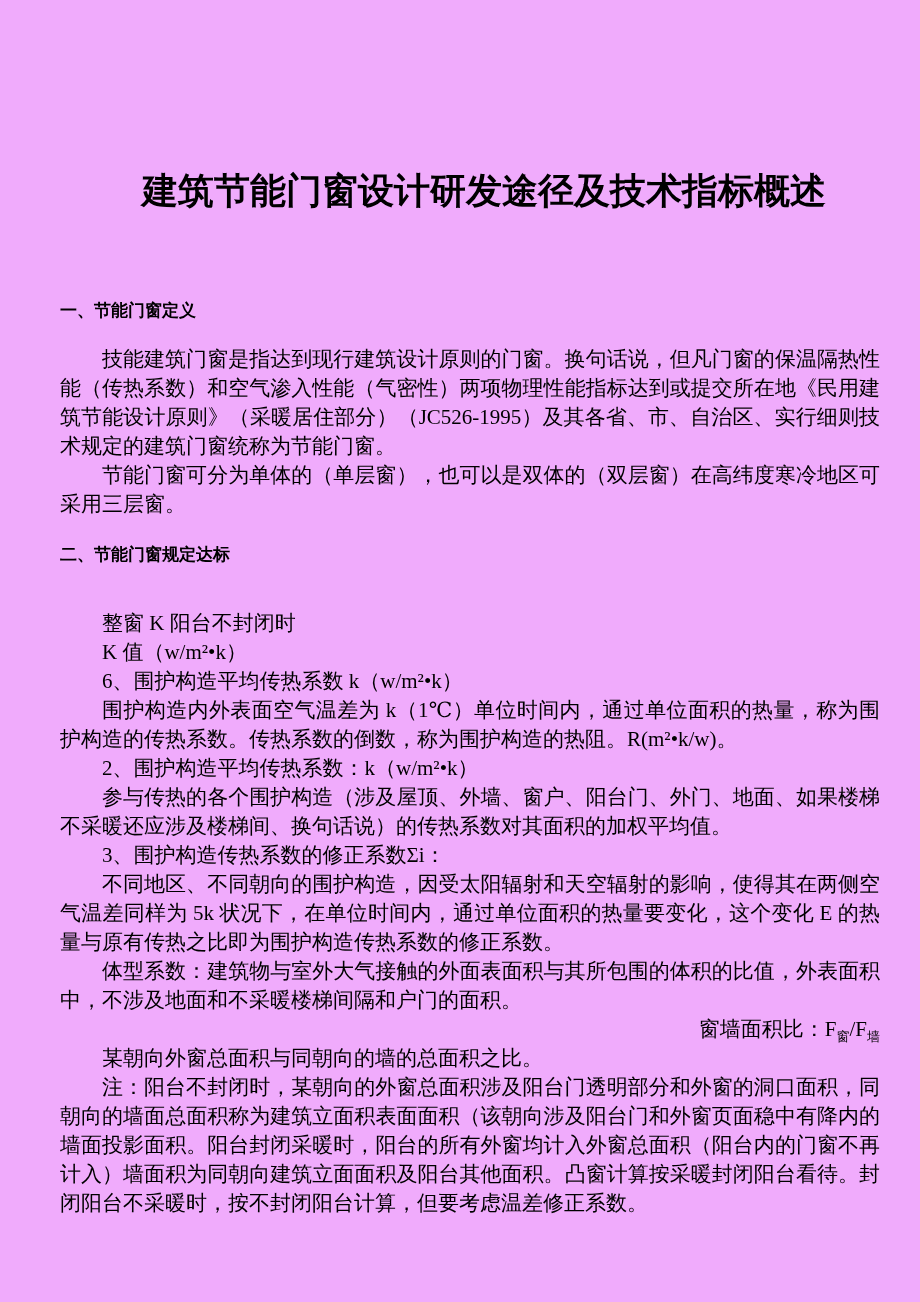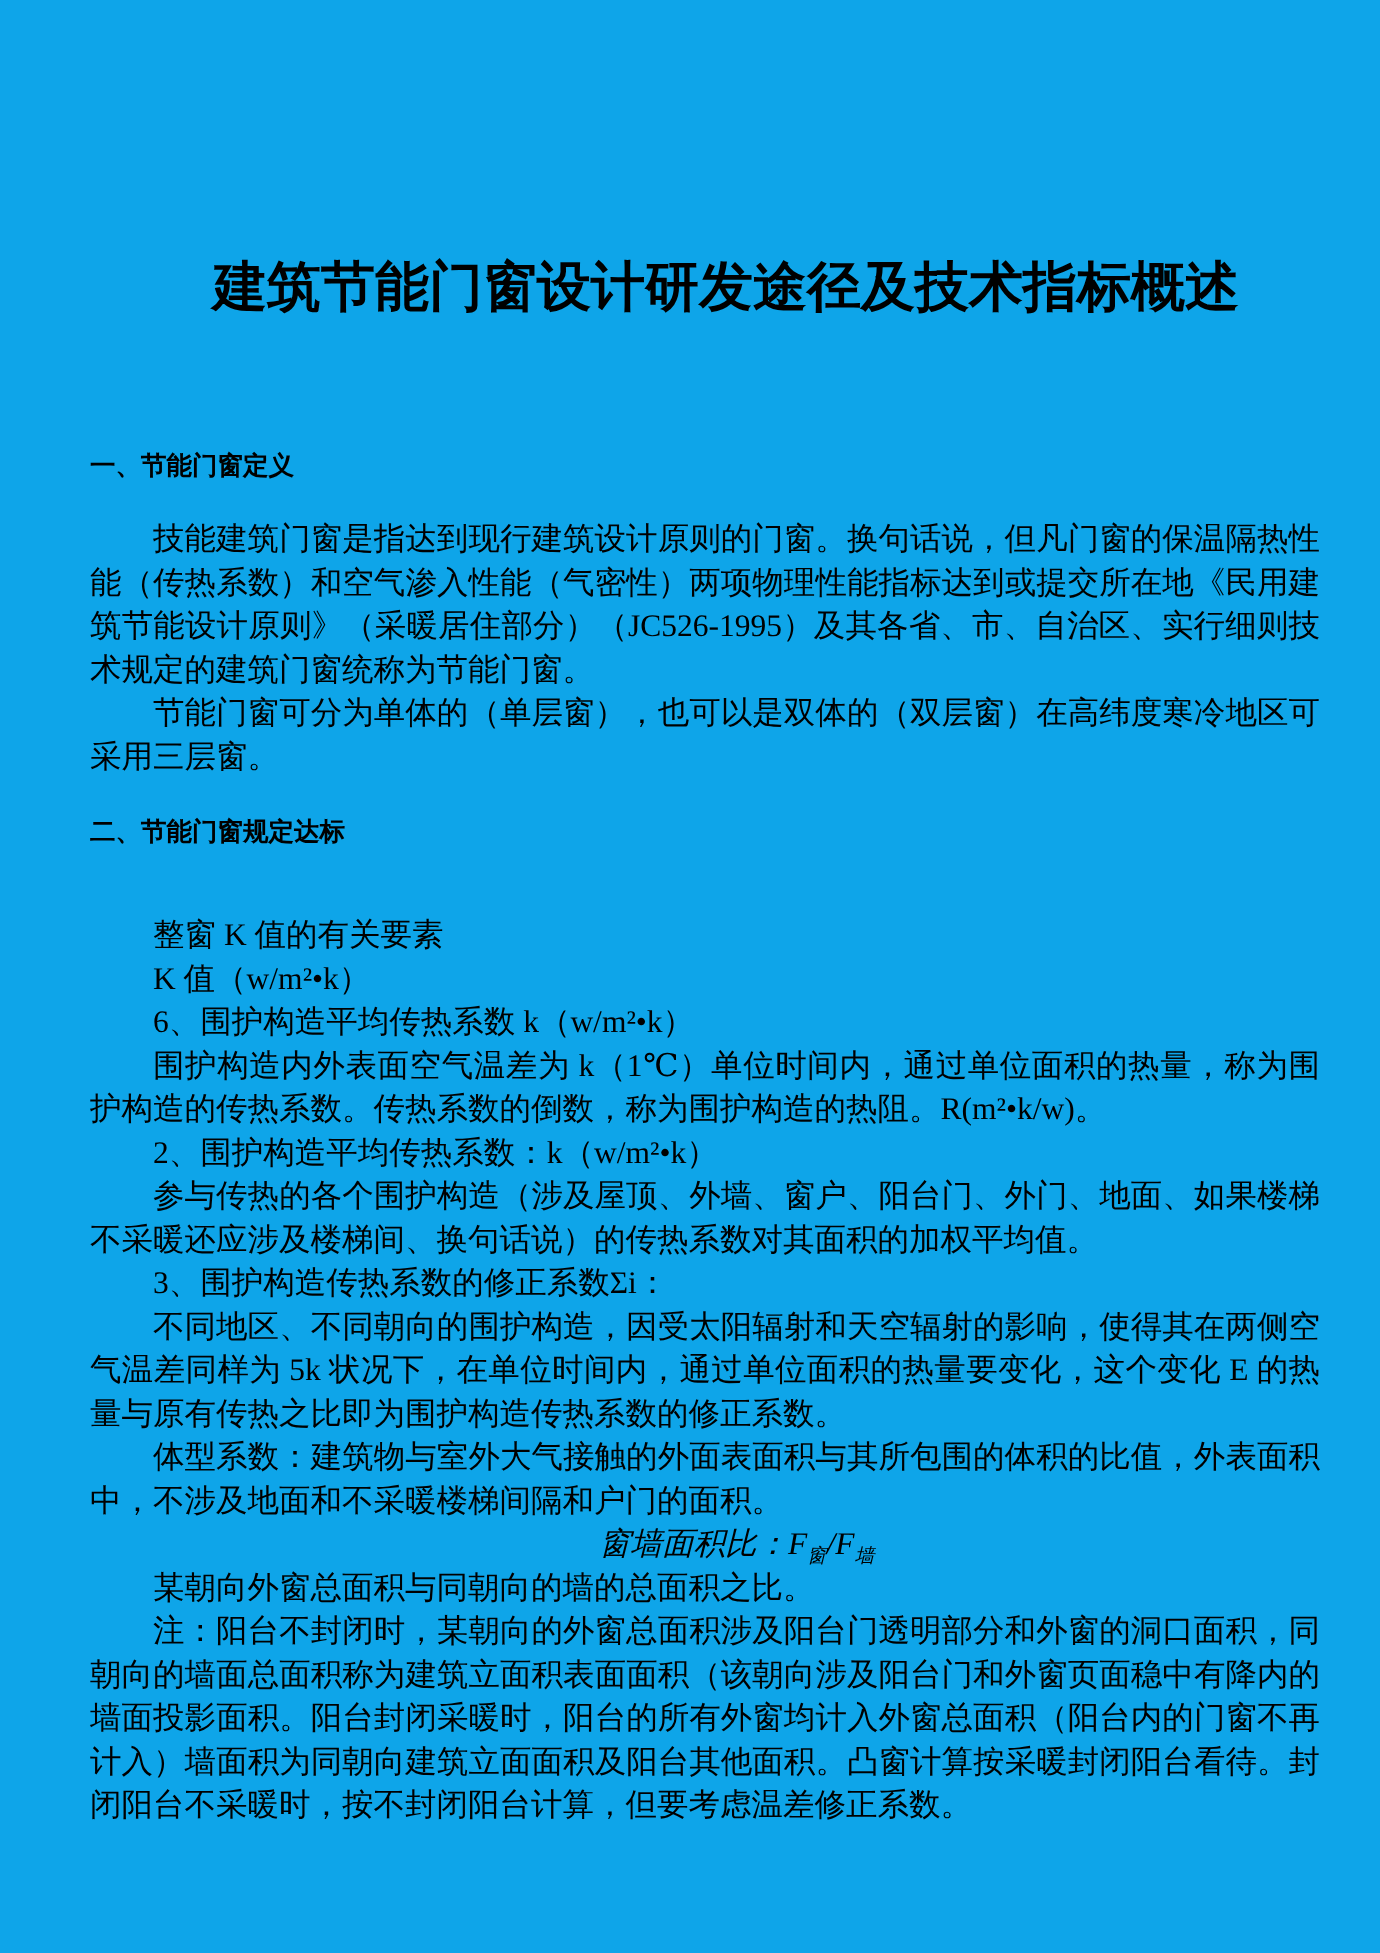--- a/index.html
+++ b/index.html
@@ -12,21 +12,21 @@
     height: 1302px;
     overflow: hidden;
     color: #000000;
     font-family: "Liberation Serif", "DejaVu Serif", serif;
   }
   .page {
     box-sizing: border-box;
     width: 920px;
     height: 1302px;
     padding: 171px 40px 0 60px;
-    background: #0ea5e9;
+    background: #f0abfc;
   }
   .doc-title {
     margin: 0;
     position: relative;
     left: 14px;
     font-size: 36px;
     line-height: 40px;
     font-weight: bold;
     text-align: center;
     letter-spacing: 0px;
@@ -47,22 +47,21 @@
     margin-bottom: 40px;
   }
   p.para {
     margin: 0;
     font-size: 21px;
     line-height: 29px;
     text-align: justify;
     text-indent: 2em;
   }
   p.para-formula {
-    text-align: center;
-    font-style: italic;
+    text-align: right;
   }
   p.para sub {
     font-size: 13px;
     line-height: 0;
   }
 </style>
 </head>
 <body>
 
 <div class="page">
@@ -73,21 +72,21 @@
     <h2 class="section-heading heading-1">一、节能门窗定义</h2>
 
     <p class="para">技能建筑门窗是指达到现行建筑设计原则的门窗。换句话说，但凡门窗的保温隔热性能（传热系数）和空气渗入性能（气密性）两项物理性能指标达到或提交所在地《民用建筑节能设计原则》（采暖居住部分）（JC526-1995）及其各省、市、自治区、实行细则技术规定的建筑门窗统称为节能门窗。</p>
 
     <p class="para">节能门窗可分为单体的（单层窗），也可以是双体的（双层窗）在高纬度寒冷地区可采用三层窗。</p>
   </div>
 
   <div>
     <h2 class="section-heading heading-2">二、节能门窗规定达标</h2>
 
-    <p class="para">整窗 K 值的有关要素</p>
+    <p class="para">整窗 K 阳台不封闭时</p>
 
     <p class="para">K 值（w/m²•k）</p>
 
     <p class="para">6、围护构造平均传热系数 k（w/m²•k）</p>
 
     <p class="para">围护构造内外表面空气温差为 k（1℃）单位时间内，通过单位面积的热量，称为围护构造的传热系数。传热系数的倒数，称为围护构造的热阻。R(m²•k/w)。</p>
 
     <p class="para">2、围护构造平均传热系数：k（w/m²•k）</p>
 
     <p class="para">参与传热的各个围护构造（涉及屋顶、外墙、窗户、阳台门、外门、地面、如果楼梯不采暖还应涉及楼梯间、换句话说）的传热系数对其面积的加权平均值。</p>

